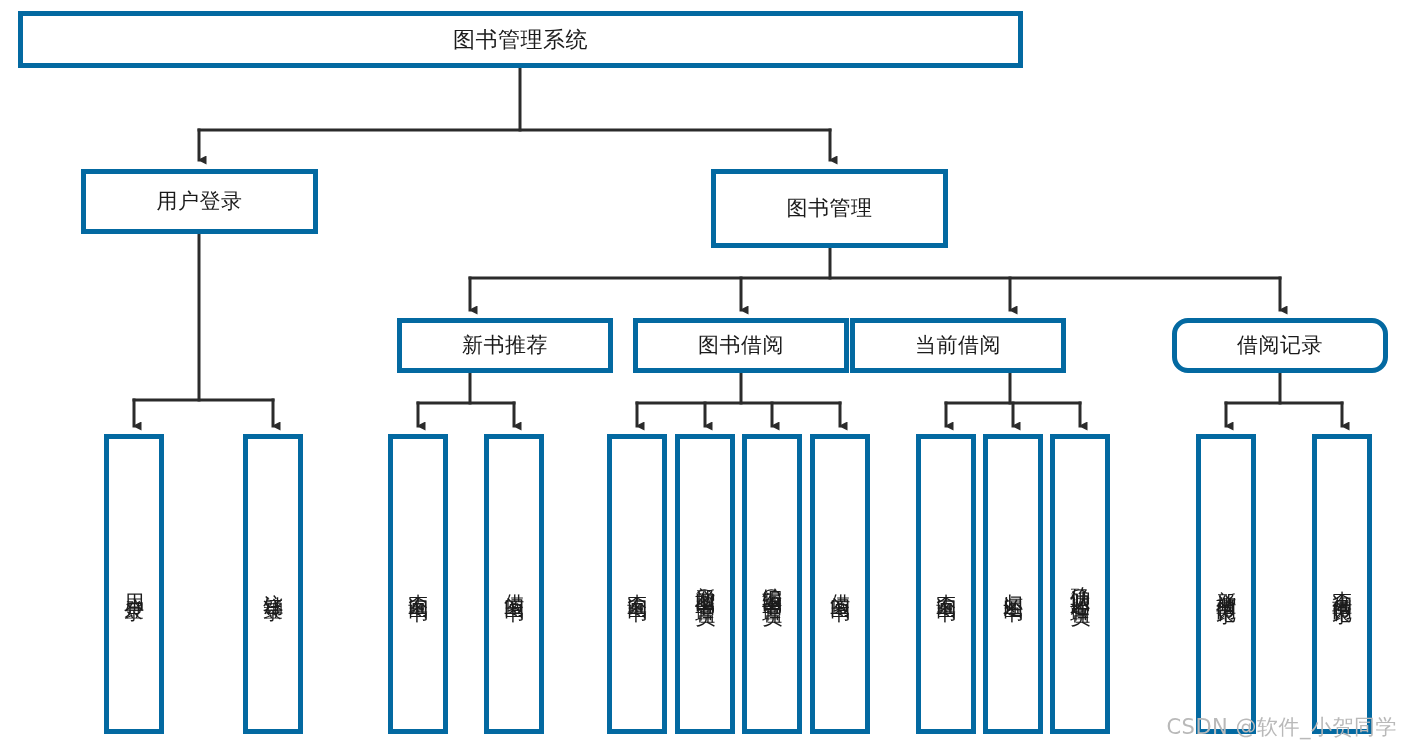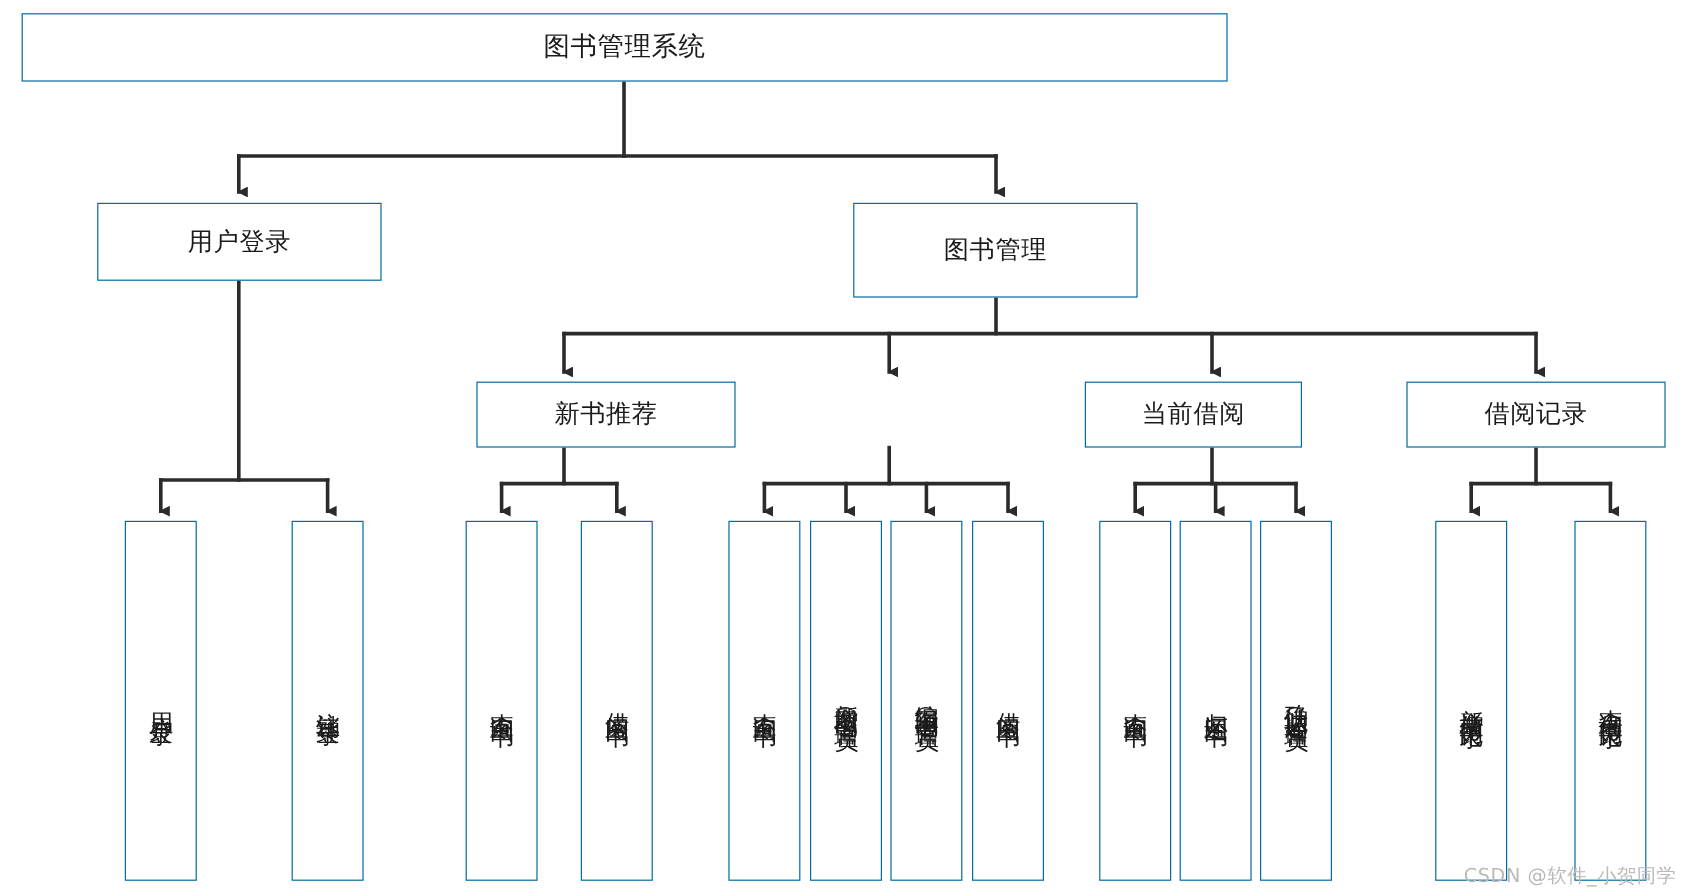--- a/index.html
+++ b/index.html
@@ -22,21 +22,21 @@
     left: 0;
     top: 0;
     width: 1405px;
     height: 747px;
     pointer-events: none;
   }
   .node {
     position: absolute;
     box-sizing: border-box;
     background: #ffffff;
-    border: 1px solid #0369a1;
+    border: 5px solid #0369a1;
     display: flex;
     align-items: center;
     justify-content: center;
     z-index: 2;
   }
   .node-label {
     color: #1b1b1b;
     font-size: 21px;
     line-height: 1.18;
     letter-spacing: 0.5px;
@@ -50,21 +50,21 @@
     font-size: 20px;
   }
   .node.root .node-label {
     font-size: 22px;
   }
   .watermark {
     position: absolute;
     right: 8px;
     bottom: 6px;
     color: #b9b9b9;
-    font-size: 16px;
+    font-size: 21px;
     letter-spacing: 0.5px;
     white-space: nowrap;
     z-index: 3;
   }
 </style>
 </head>
 <body>
 
 <div id="canvas">
 
@@ -125,24 +125,27 @@
   <div class="node" style="left: 81px; top: 169px; width: 237px; height: 65px;">
     <span class="node-label">用户登录</span>
   </div>
   <div class="node" style="left: 711px; top: 169px; width: 237px; height: 79px;">
     <span class="node-label">图书管理</span>
   </div>
 
   <div class="node" style="left: 362px; top: 318px; width: 216px; height: 55px; margin-left: 35px;">
     <span class="node-label">新书推荐</span>
   </div>
-  <div class="node" style="left: 904px; top: 318px; width: 181px; height: 55px;">
+  <div class="node" style="left: 633px; top: 318px; width: 216px; height: 55px;">
+    <span class="node-label">图书借阅</span>
+  </div>
+  <div class="node" style="left: 850px; top: 318px; width: 216px; height: 55px;">
     <span class="node-label">当前借阅</span>
   </div>
-  <div class="node" style="left: 1172px; top: 318px; width: 216px; height: 55px;">
+  <div class="node" style="left: 1172px; top: 318px; width: 216px; height: 55px; border-radius: 16px;">
     <span class="node-label">借阅记录</span>
   </div>
 
   <div class="node vert" style="left: 104px; top: 434px; width: 60px; height: 300px;">
     <span class="node-label">用户登录</span>
   </div>
   <div class="node vert" style="left: 243px; top: 434px; width: 60px; height: 300px;">
     <span class="node-label">注销登录</span>
   </div>
   <div class="node vert" style="left: 388px; top: 434px; width: 60px; height: 300px;">

